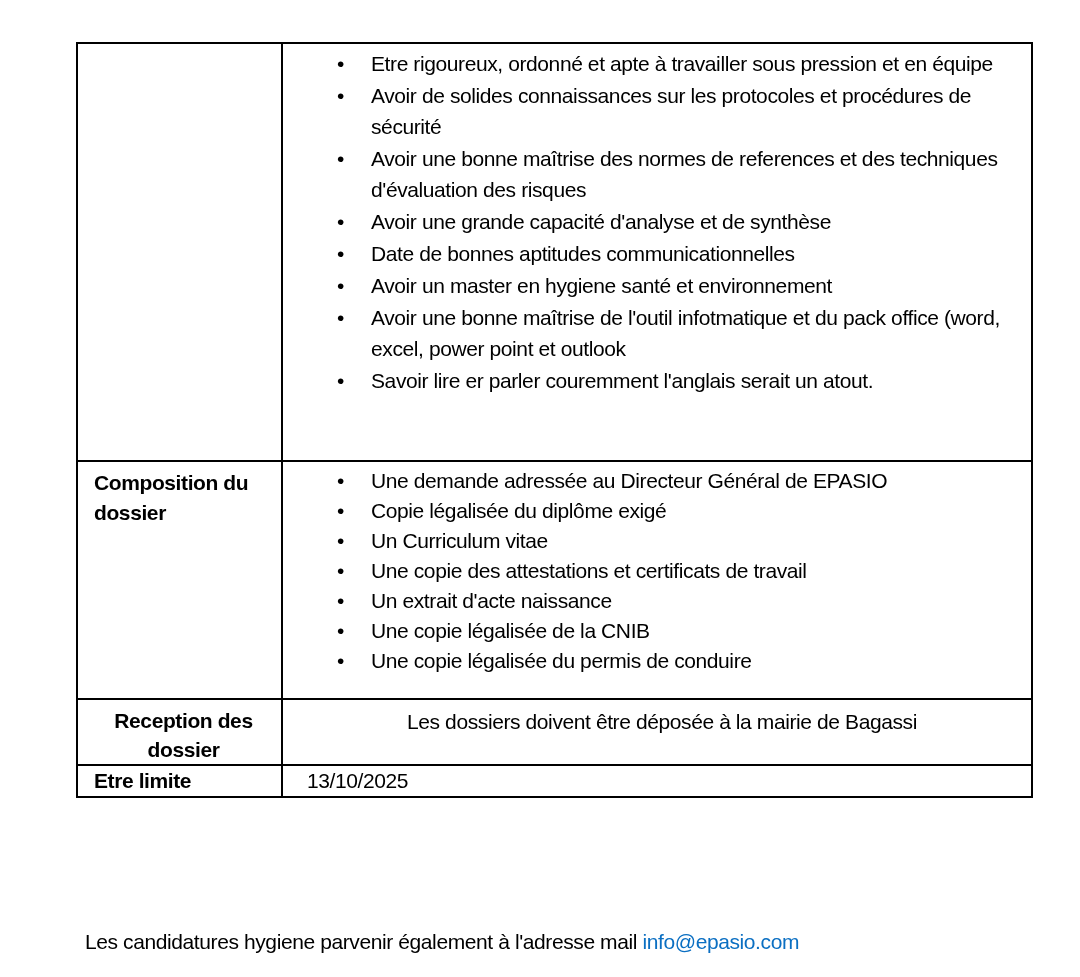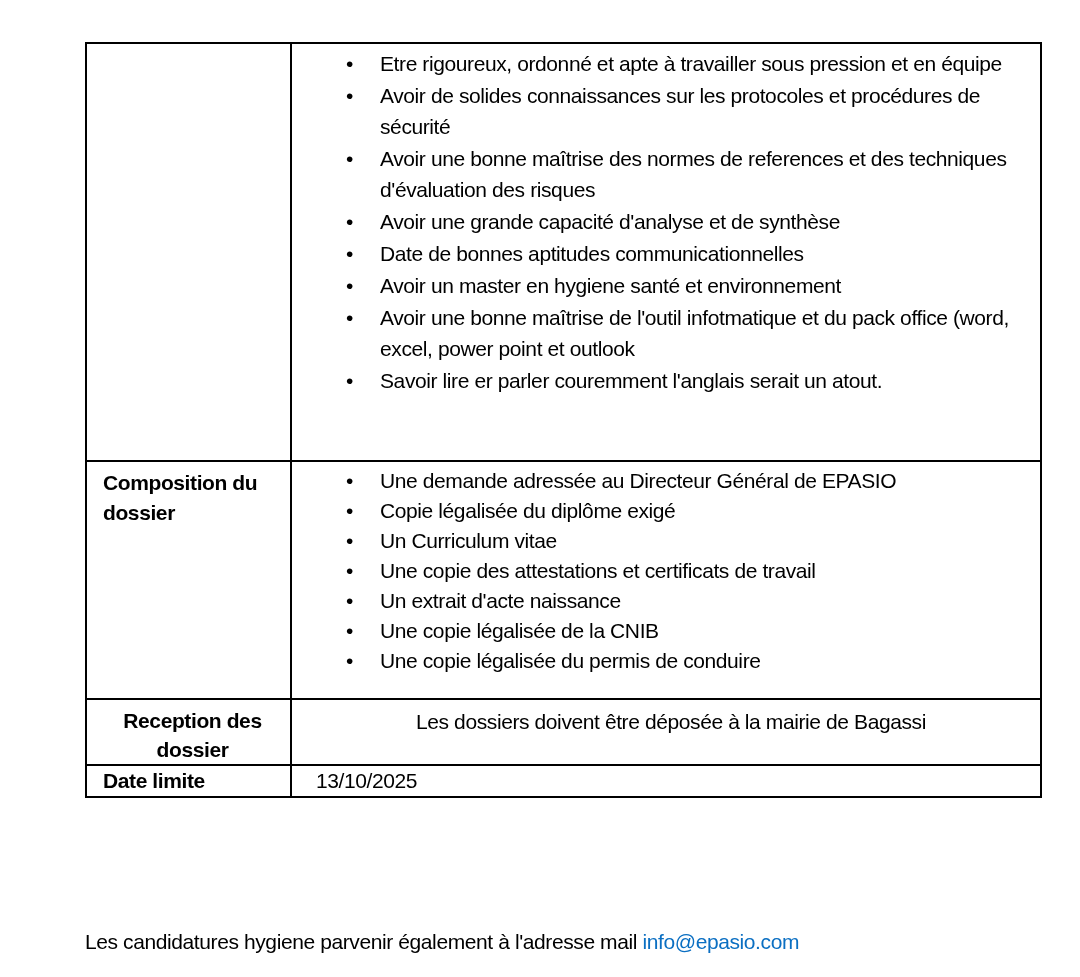--- a/index.html
+++ b/index.html
@@ -7,21 +7,21 @@
     width: 1080px; height: 977px;
     background: #ffffff;
     font-family: "Liberation Sans", "DejaVu Sans", sans-serif;
     color: #000000;
     overflow: hidden;
   }
   .page { position: relative; width: 1080px; height: 977px; background: #ffffff; }
 
   table.job-table {
     position: absolute;
-    left: 85px; top: 42px;
+    left: 76px; top: 42px;
     width: 955px;
     border-collapse: collapse;
     table-layout: fixed;
     letter-spacing: -0.4px;
   }
   table.job-table, table.job-table td { border: 2px solid #000000; }
   table.job-table td { vertical-align: top; }
 
   col.c-label { width: 205px; }
   col.c-content { width: 750px; }
@@ -121,21 +121,21 @@
               <li>Une copie légalisée de la CNIB</li>
               <li>Une copie légalisée du permis de conduire</li>
             </ul>
         </td>
       </tr>
       <tr class="row-2">
         <td class="label-cell">Reception des dossier</td>
         <td class="content-cell text-cell">Les dossiers doivent être déposée à la mairie de Bagassi</td>
       </tr>
       <tr class="row-3">
-        <td class="label-cell">Date limite</td>
+        <td class="label-cell">Etre limite</td>
         <td class="content-cell text-cell">13/10/2025</td>
       </tr>
     </tbody>
   </table>
 
   <div class="footer-note">
     <span>Les candidatures hygiene parvenir également à l'adresse mail </span><a>info@epasio.com</a>
   </div>
 
 </div>

